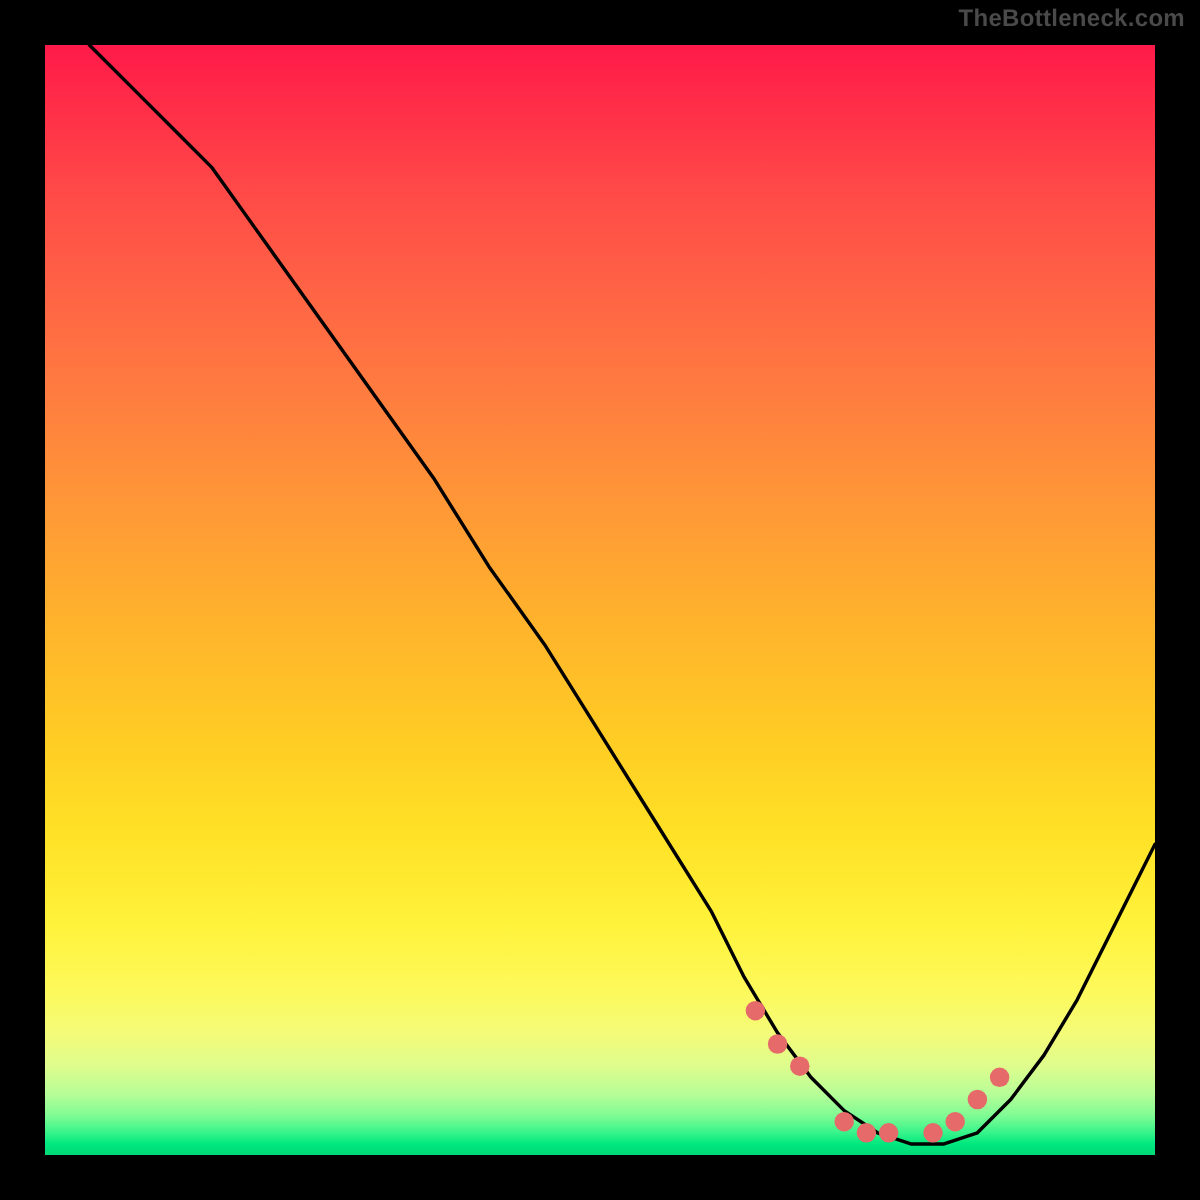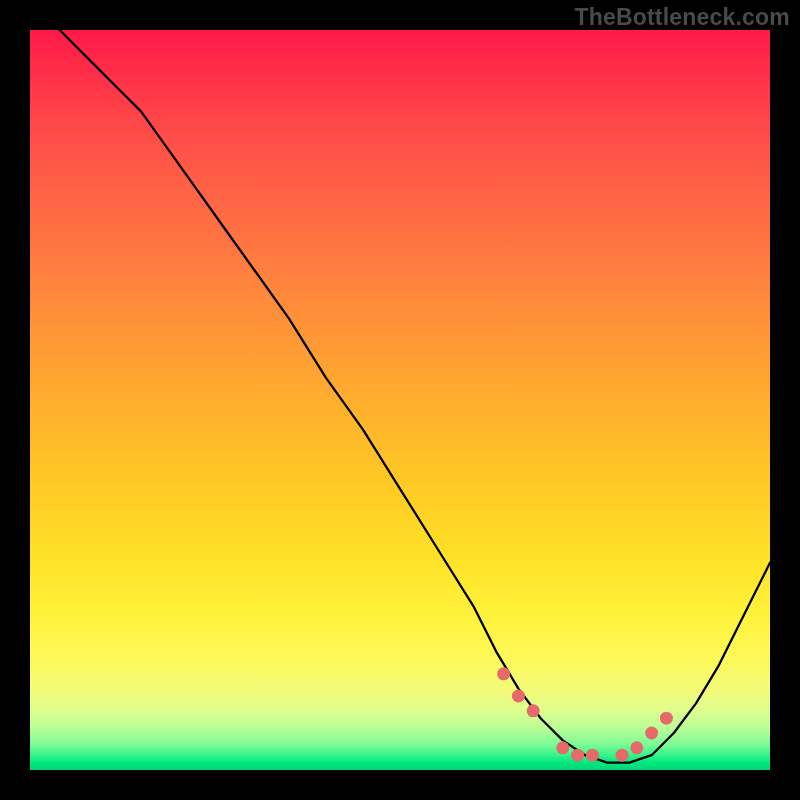--- a/index.html
+++ b/index.html
@@ -15,21 +15,21 @@
     position: relative;
     width: 800px;
     height: 800px;
     background: #000;
   }
   .watermark {
     position: absolute;
     top: 4px;
     right: 10px;
     color: #4a4a4a;
-    font-size: 23px;
+    font-size: 16px;
     font-weight: 600;
     letter-spacing: 0.2px;
     user-select: none;
   }
   .plot-area {
     position: absolute;
     left: 30px;
     top: 30px;
     width: 740px;
     height: 740px;

